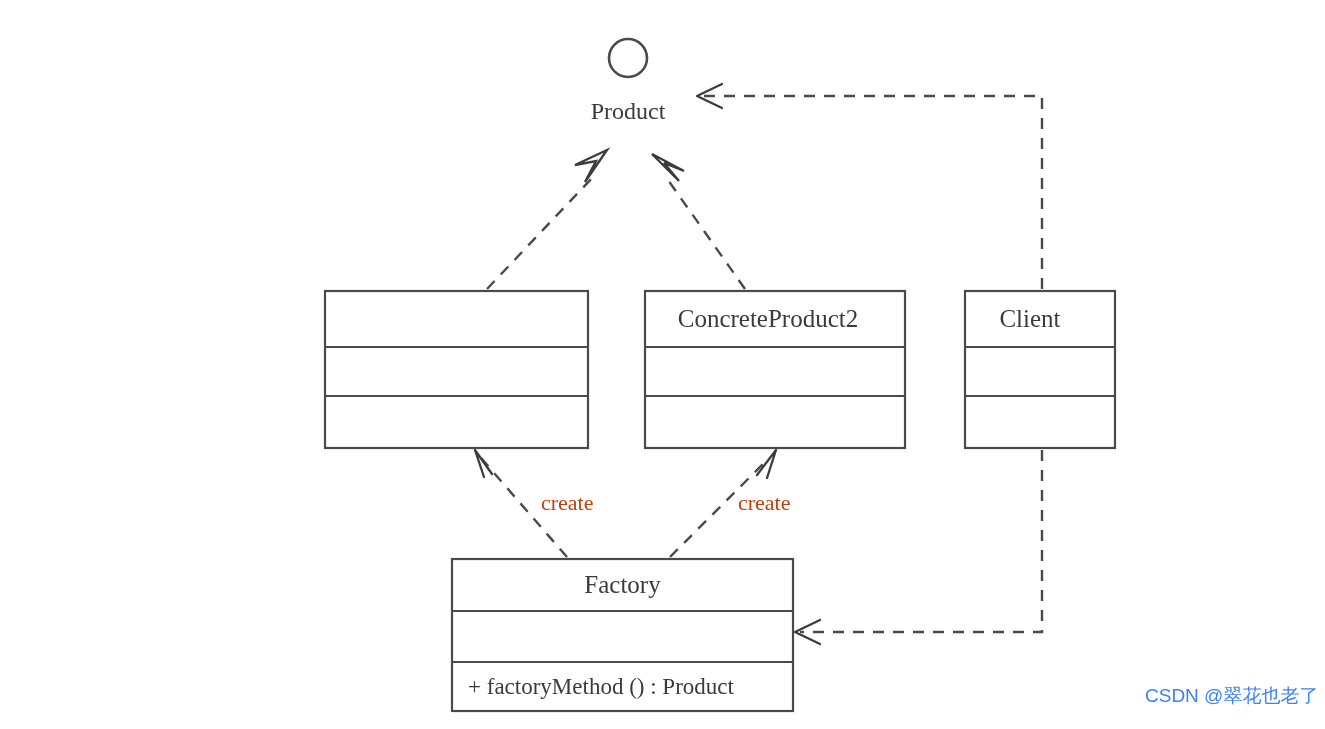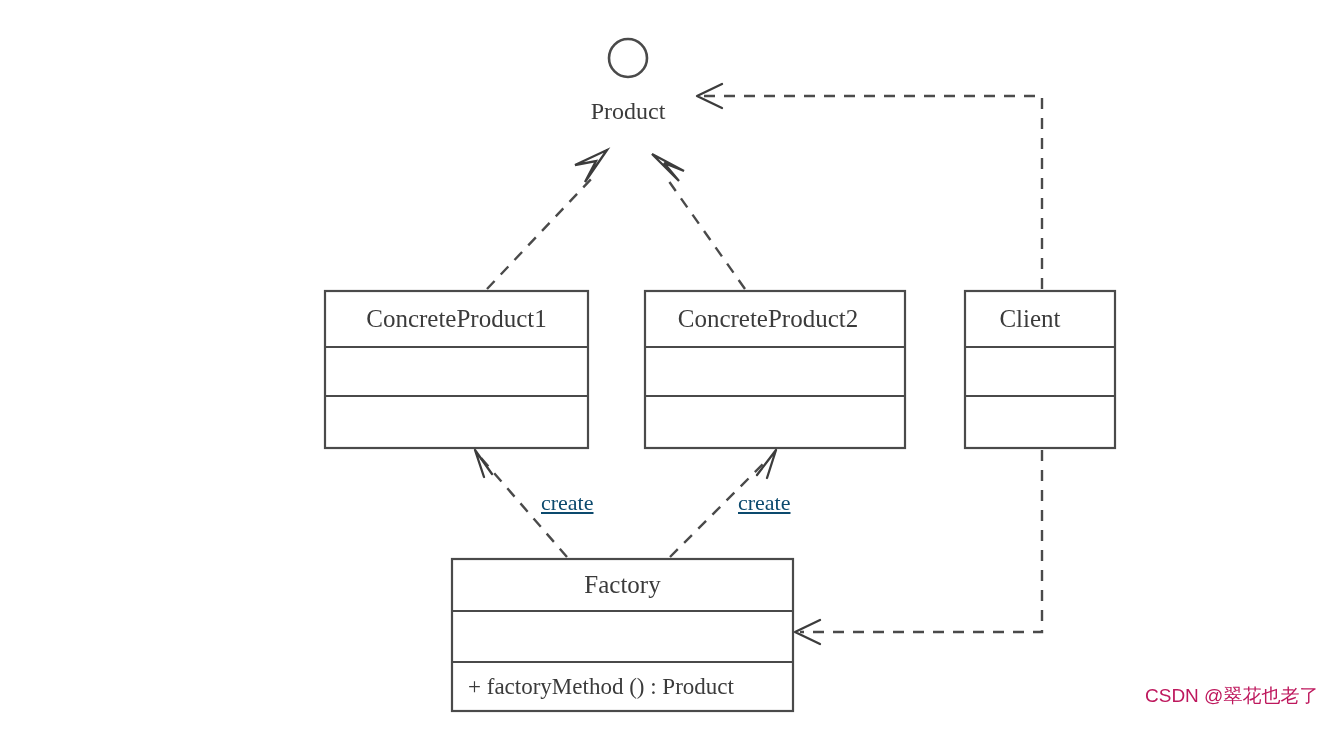--- a/index.html
+++ b/index.html
@@ -73,29 +73,28 @@
   .iface-name {
     font-size: 24px;
     text-align: center;
   }
   .method-text {
     font-size: 23px;
     text-align: left;
   }
   .edge-label {
     font-size: 22px;
-    color: #0c4a6e;
+    color: #c2410c;
     text-align: left;
-    text-decoration: underline;
   }
   .watermark {
     position: absolute;
     font-family: "Liberation Sans", "DejaVu Sans", sans-serif;
     font-size: 19px;
-    color: #be185d;
+    color: #3b82f6;
     white-space: nowrap;
     user-select: none;
   }
 </style>
 </head>
 <body>
 
 <div id="canvas">
 
   <svg id="diagram-svg" viewBox="0 0 1325 729" xmlns="http://www.w3.org/2000/svg">
@@ -153,21 +152,20 @@
 
     <g>
       <path class="conn-dashed" d="M 1042,450 L 1042,632 L 800,632"></path>
       <path class="arrow-open" d="M 820,620 L 795,632 L 820,644"></path>
     </g>
 
   </svg>
 
   <div class="node-label iface-name" style="left:528px; top:98px; width:200px;">Product</div>
 
-  <div class="node-label class-name" style="left:325px; top:305px; width:263px;">ConcreteProduct1</div>
 
   <div class="node-label class-name" style="left:645px; top:305px; width:246px;">ConcreteProduct2</div>
 
   <div class="node-label class-name" style="left:965px; top:305px; width:130px;">Client</div>
 
   <div class="node-label method-text" style="left:468px; top:674px; width:320px;">+ factoryMethod () : Product</div>
 
   <div class="node-label class-name" style="left:452px; top:571px; width:341px;">Factory</div>
 
   <div class="node-label edge-label" style="left:541px; top:490px;">create</div>

